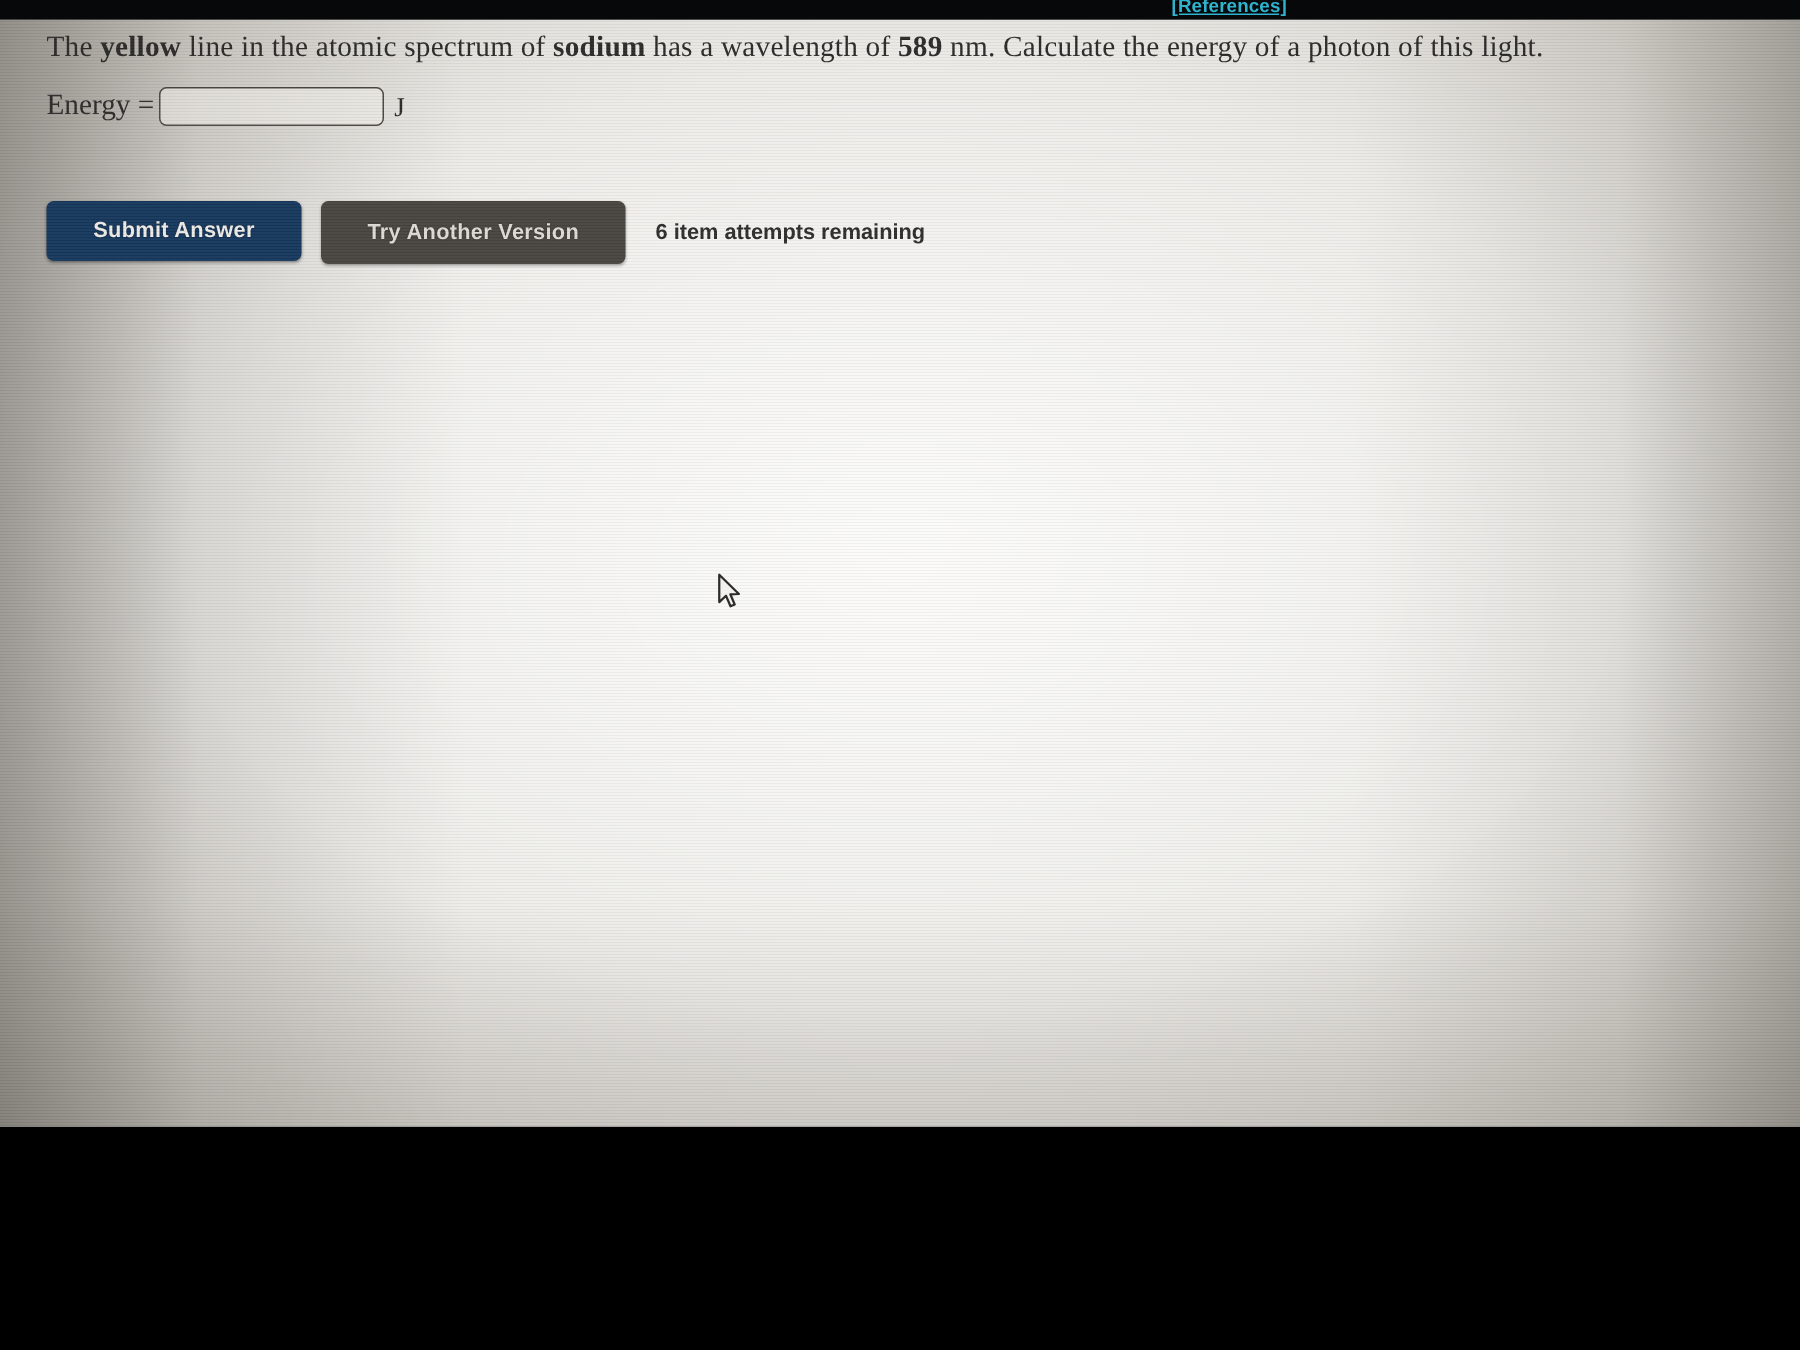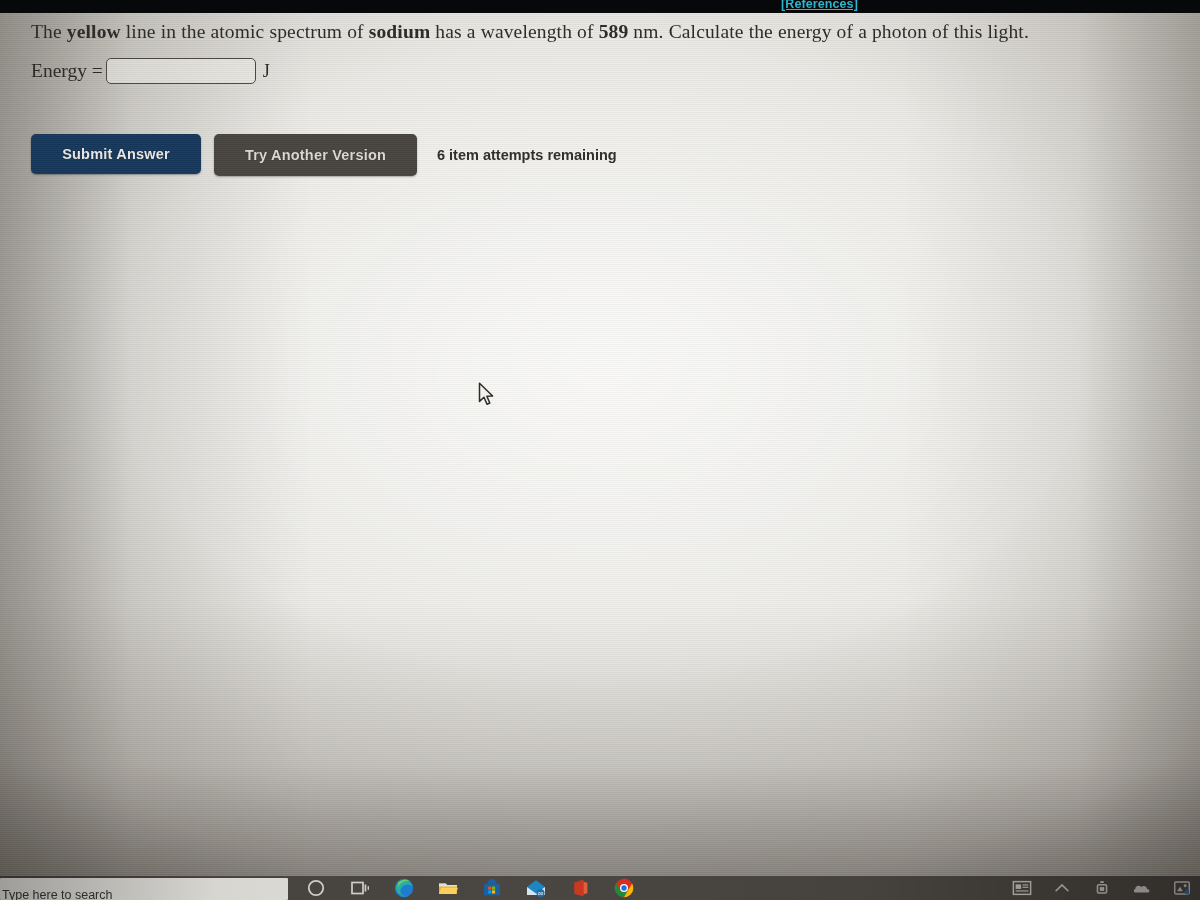--- a/index.html
+++ b/index.html
@@ -6,21 +6,21 @@
   * { margin:0; padding:0; box-sizing:border-box; }
   html, body {
     width:1200px; height:900px; overflow:hidden;
     background:#000;
     font-family:"Liberation Sans", sans-serif;
   }
 
   
   #screenshot {
     position:relative;
-    width:1200px; height:900px;
+    width:1200px; height:751px;
     overflow:hidden;
     background:#000;
   }
 
   
   .top-dark-bar {
     position:absolute; left:0; top:0; width:1200px; height:13px;
     background:#07080a;
     z-index:40;
   }

